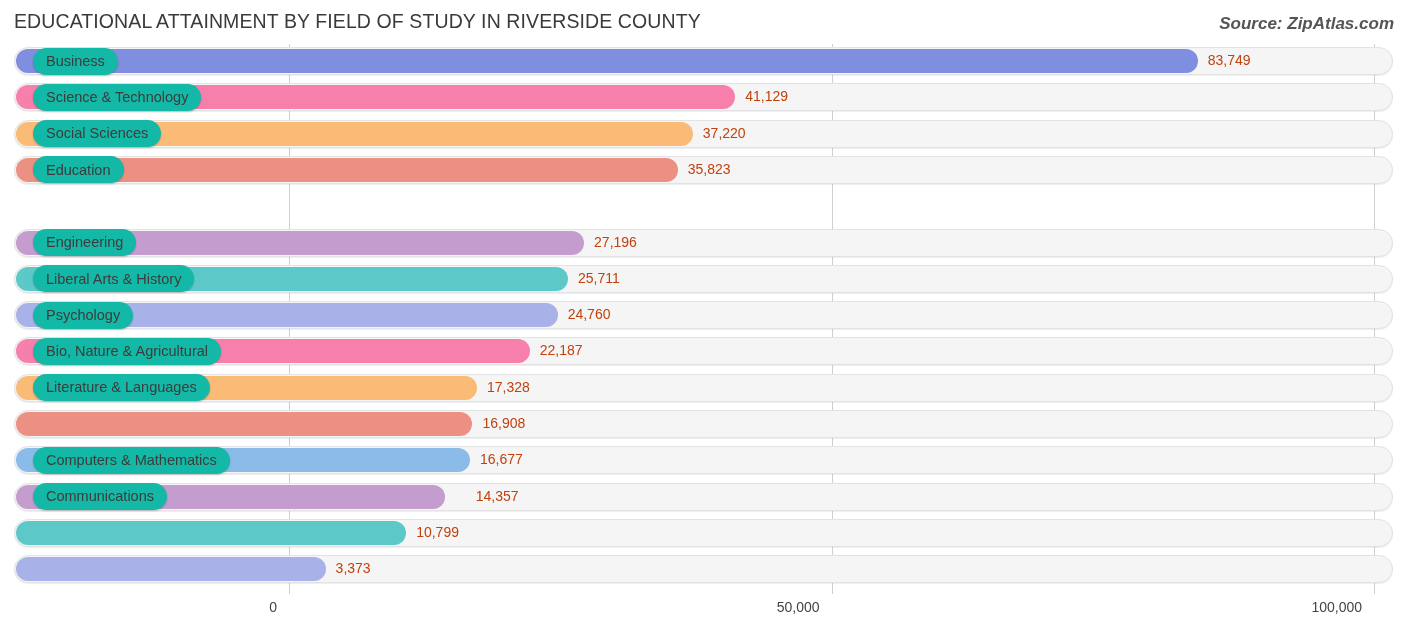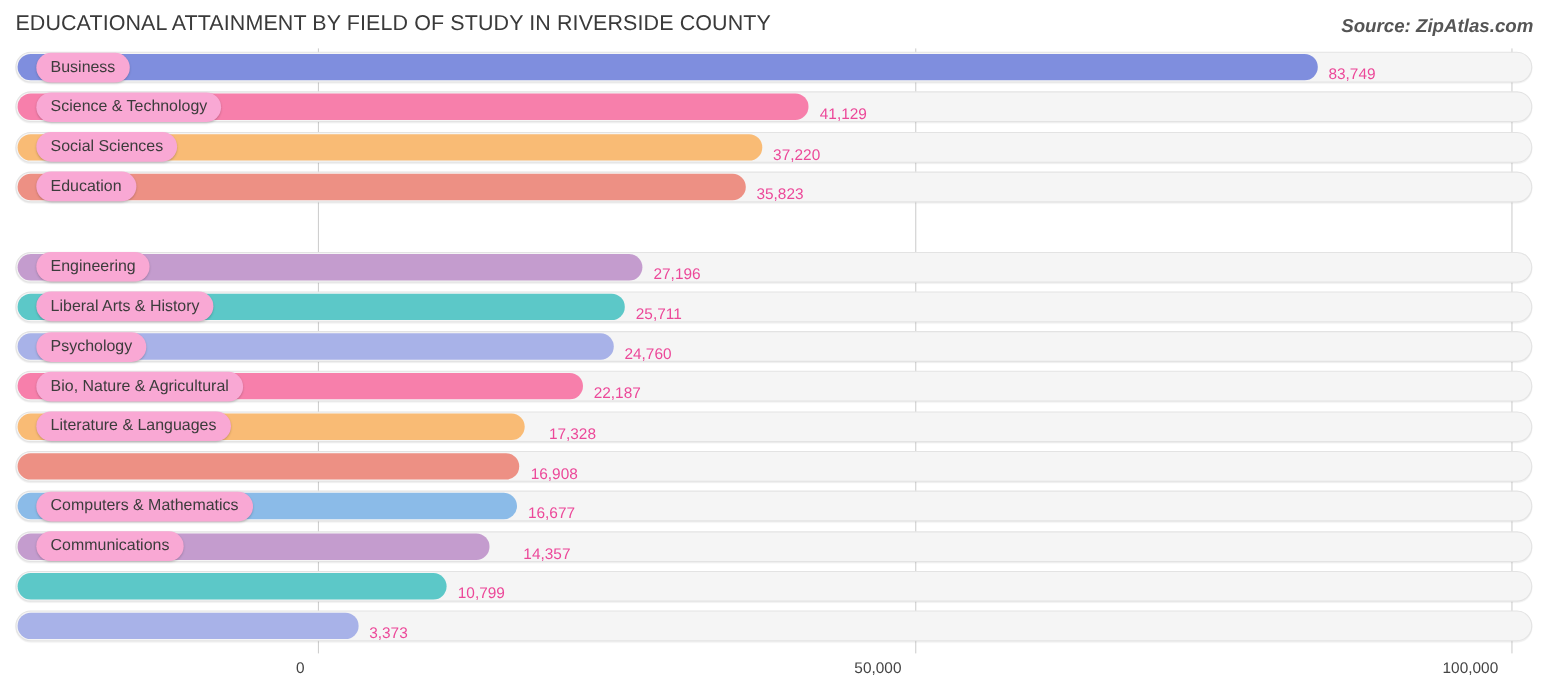--- a/index.html
+++ b/index.html
@@ -87,39 +87,39 @@
     height: 24px;
     border-radius: 12px;
     box-sizing: border-box;
   }
 
   .cat-pill {
     position: absolute;
     left: 33px;
     top: 3.5px;
     height: 27px;
-    background: #f9a8d4;
+    background: #14b8a6;
     border-radius: 14px;
     box-shadow: 0 1px 2px rgba(0,0,0,0.22);
     display: flex;
     align-items: center;
     padding: 0 13px;
     white-space: nowrap;
   }
   .cat-pill span {
     font-size: 14.5px;
     color: #3c3c3c;
     line-height: 1;
   }
 
   .value-out {
     position: absolute;
-    top: 16px;
+    top: 9px;
     font-size: 14px;
-    color: #ec4899;
+    color: #c2410c;
     white-space: nowrap;
     line-height: 1;
   }
 
   
   #axis {
     position: absolute;
     left: 0;
     top: 594px;
     width: 1406px;
@@ -209,21 +209,21 @@
         <span>Bio, Nature &amp; Agricultural</span>
       </div>
       <div class="value-out" style="left: 539.729px;">22,187</div>
     </div>
     <div class="row" style="top: 326.7px;">
       <div class="track"></div>
       <div class="bar" style="width: 461.009px; background: rgb(249, 187, 117);"></div>
       <div class="cat-pill">
         <span>Literature &amp; Languages</span>
       </div>
-      <div class="value-out" style="left: 487.009px; margin-left: 12px;">17,328</div>
+      <div class="value-out" style="left: 487.009px;">17,328</div>
     </div>
     <div class="row" style="top: 363px;">
       <div class="track"></div>
       <div class="bar" style="width: 456.452px; background: rgb(237, 144, 132);"></div>
       <div class="value-out" style="left: 482.452px;">16,908</div>
     </div>
     <div class="row" style="top: 399.3px;">
       <div class="track"></div>
       <div class="bar" style="width: 453.945px; background: rgb(139, 187, 232);"></div>
       <div class="cat-pill">

